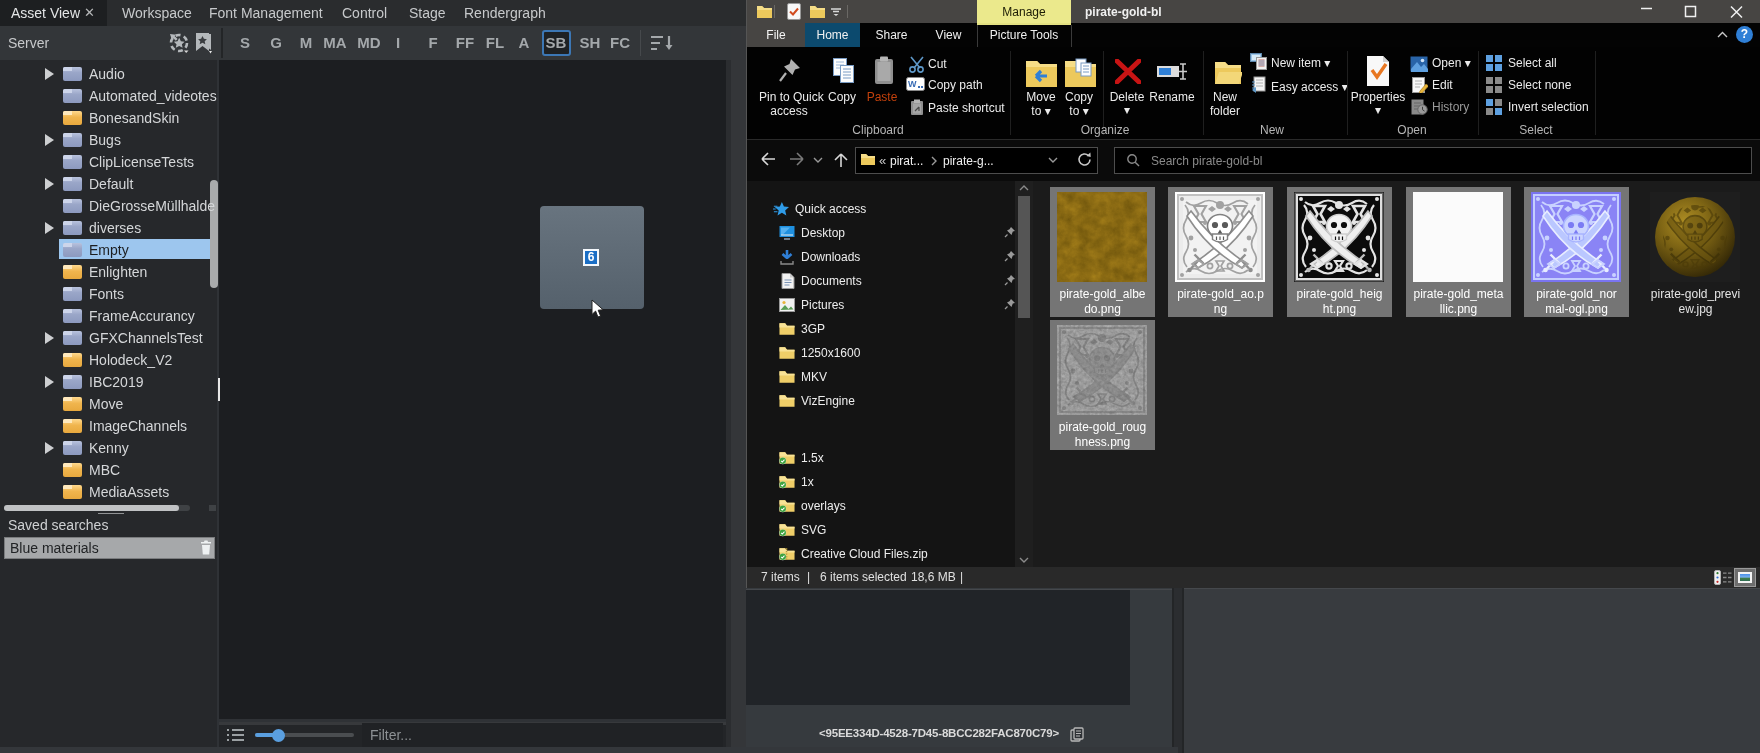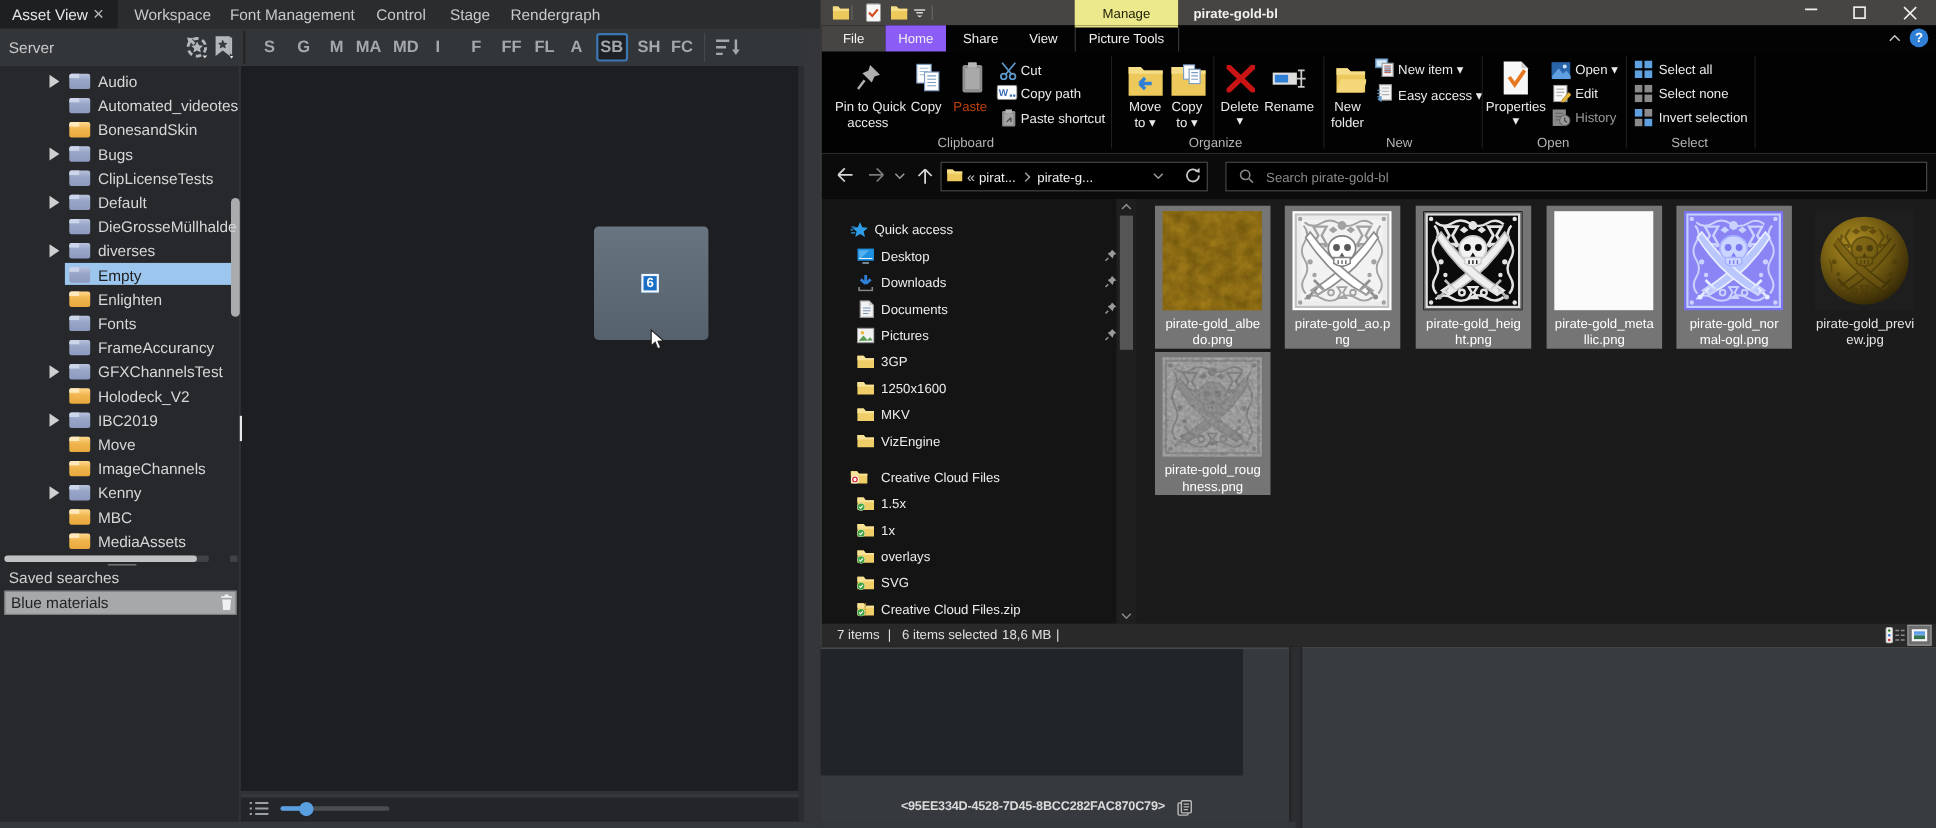--- a/index.html
+++ b/index.html
@@ -43,21 +43,21 @@
   #botdivider { position:absolute; left:1172px; top:588px; width:12px; height:165px; background:#2b2d30; border-left:2px solid #232527; border-right:2px solid #232527; }
   #botright { position:absolute; left:1184px; top:588px; width:576px; height:165px; background:#383b3f; border-top:1px solid #45484c; }
   #bottomstrip { position:absolute; left:0px; top:747px; width:746px; height:6px; background:#34373b; }
   
   #exp { position:absolute; left:746px; top:0; width:1014px; height:588px; background:#1b1b1b; border-left:1px solid #555; }
   #exp-title { position:absolute; left:0; top:0; width:1014px; height:23px; background:#474543; }
   #manage { position:absolute; left:230px; top:0; width:94px; height:23px; background:#ebe98c; color:#1c1c05; font-size:12px; text-align:center; line-height:24px; }
   #exp-titletext { position:absolute; left:338px; top:0; height:23px; line-height:24px; color:#f0f0f0; font-size:12px;font-weight:bold; }
   #exp-tabs { position:absolute; left:0; top:23px; width:1014px; height:24px; background:#030303; }
   #filetab { position:absolute; left:0px; top:0px; width:58px; height:24px; background:#474543; color:#f5f5f5; font-size:12px; text-align:center; line-height:25px; }
-  #hometab { position:absolute; left:58px; top:0px; width:55px; height:24px; background:#8b5cf6; color:#f0f0f0; font-size:12px; text-align:center; line-height:25px; }
+  #hometab { position:absolute; left:58px; top:0px; width:55px; height:24px; background:#0c4a6e; color:#f0f0f0; font-size:12px; text-align:center; line-height:25px; }
   .rtab { position:absolute; top:0; height:24px; color:#f0f0f0; font-size:12px; text-align:center; line-height:25px; }
   #yellowline { position:absolute; left:230px; top:0px; width:94px; height:2px; background:#e3e182; }
   #ribbon { position:absolute; left:0; top:47px; width:1014px; height:93px; background:#020202; border-bottom:1px solid #2a2a2a; }
   .rdiv { position:absolute; top:4px; width:1px; height:84px; background:#1f1f1f; }
   .glabel { position:absolute; top:76px; width:120px; text-align:center; font-size:12px; color:#b5b5b5; }
   .rlab { position:absolute; font-size:12px; color:#ebebeb; white-space:nowrap; }
   .rlabc { position:absolute; font-size:12px; color:#ebebeb; text-align:center; white-space:nowrap; }
   #addr { position:absolute; left:0; top:140px; width:1014px; height:41px; background:#0b0b0b; }
   #addrbox { position:absolute; left:108px; top:7px; width:243px; height:27px; background:#000; border:1px solid #4d4d4d; }
   #searchbox { position:absolute; left:367px; top:7px; width:638px; height:27px; background:#000; border:1px solid #4d4d4d; color:#8a8a8a; font-size:13px; line-height:25px; }
@@ -98,20 +98,21 @@
   <span class="ltr" style="left:509px">A</span>
   <div id="sb-box"></div>
   <span class="ltr" style="left:541px">SB</span>
   <span class="ltr" style="left:575px">SH</span>
   <span class="ltr" style="left:605px">FC</span>
   <div id="sidebar"></div>
   <div id="canvas"></div>
   <div id="dragsq"></div>
   <div id="badge">6</div>
   <div id="filterbar"></div>
+  <div id="filterbox">Filter...</div>
   <div id="canvscroll"></div>
   <div id="rightstrip"></div>
   <div id="botpanel"></div>
     <div class="abs" style="left:746px;top:589px;width:426px;height:1px;background:#45484c"></div>
   <div id="botrect"></div>
   <div id="guid">&lt;95EE334D-4528-7D45-8BCC282FAC870C79&gt;</div>
   <div id="botdivider"></div>
   <div id="botright"></div>
   <div id="bottomstrip"></div>
     <div class="abs" style="left:746px;top:747px;width:432px;height:6px;background:#34373b"></div>
@@ -569,29 +570,20 @@
         </svg>
         <span class="ntext" style="">MKV</span>
       </div>
       <div class="nrow" style="top:208px">
         <svg class="nicon" style="left:32px" width="17" height="14" viewBox="0 0 17 14">
           <path d="M0.5 1h6l2 2.5h8V13H.5z" fill="#efce68"></path>
           <path d="M0.5 1h6l2 2.5h8v2H.5z" fill="#f8e296"></path>
         </svg>
         <span class="ntext" style="">VizEngine</span>
       </div>
-      <div class="nrow" style="top:241px">
-        <svg class="nicon" style="left:26px" width="17" height="14" viewBox="0 0 17 14">
-          <path d="M0.5 1h6l2 2.5h8V13H.5z" fill="#efce68"></path>
-          <path d="M0.5 1h6l2 2.5h8v2H.5z" fill="#f8e296"></path>
-          <circle cx="4.5" cy="9" r="3.8" fill="#fff"></circle>
-          <path d="M4.5 6.2a2.8 2.8 0 1 0 0 5.6 2.8 2.8 0 0 0 0-5.6zm0 1.2a1.6 1.6 0 1 1 0 3.2 1.6 1.6 0 0 1 0-3.2z" fill="#d22"></path>
-        </svg>
-        <span class="ntext" style="">Creative Cloud Files</span>
-      </div>
       <div class="nrow" style="top:265px">
         <svg class="nicon" style="left:32px" width="17" height="14" viewBox="0 0 17 14">
           <path d="M0.5 1h6l2 2.5h8V13H.5z" fill="#efce68"></path>
           <path d="M0.5 1h6l2 2.5h8v2H.5z" fill="#f8e296"></path>
           <circle cx="4" cy="10" r="3.6" fill="#fff"></circle>
           <circle cx="4" cy="10" r="3.4" fill="#3fa33f"></circle>
           <path d="M2.3 10l1.2 1.3 2.3-2.6" stroke="#fff" stroke-width="1.1" fill="none"></path>
         </svg>
         <span class="ntext" style="">1.5x</span>
       </div>

